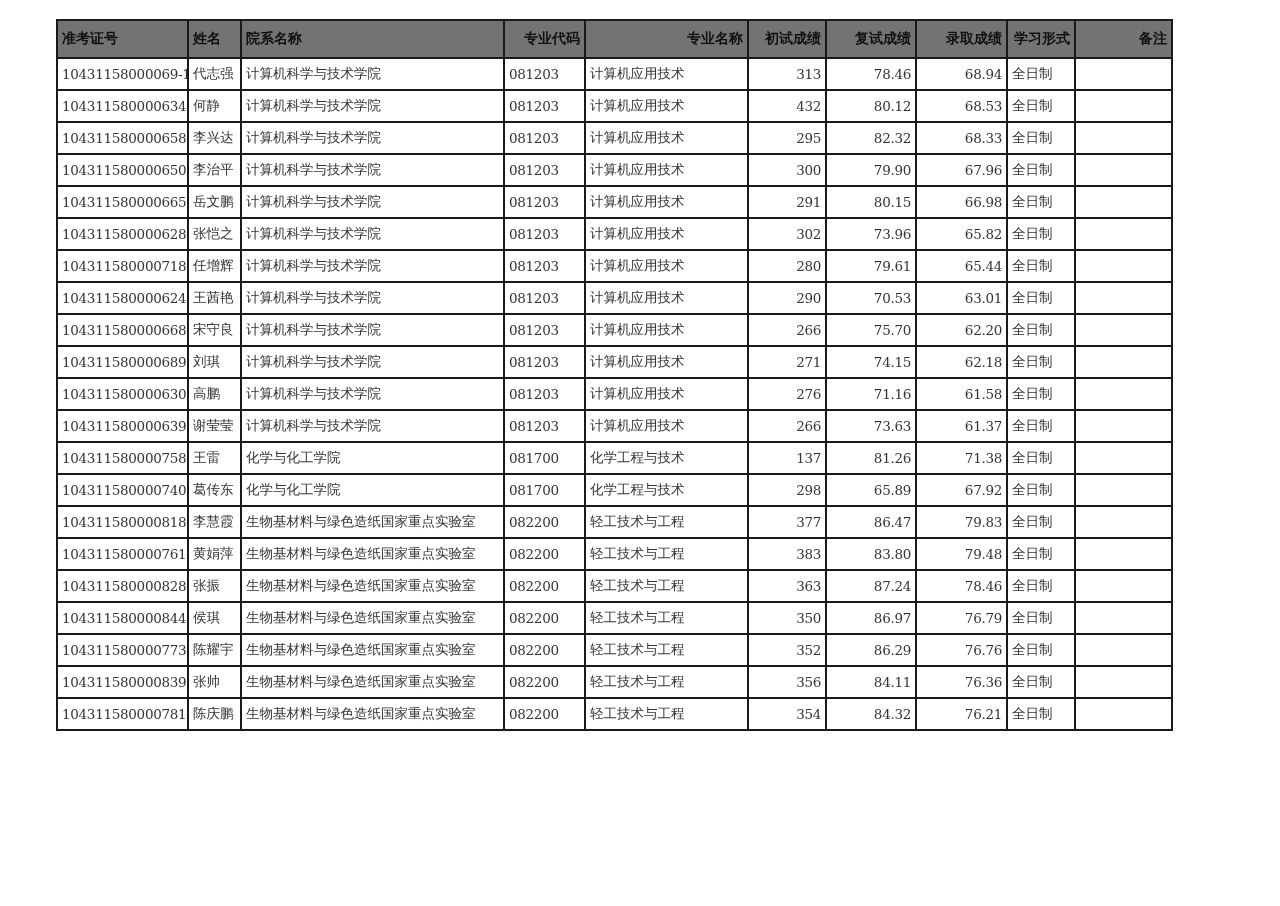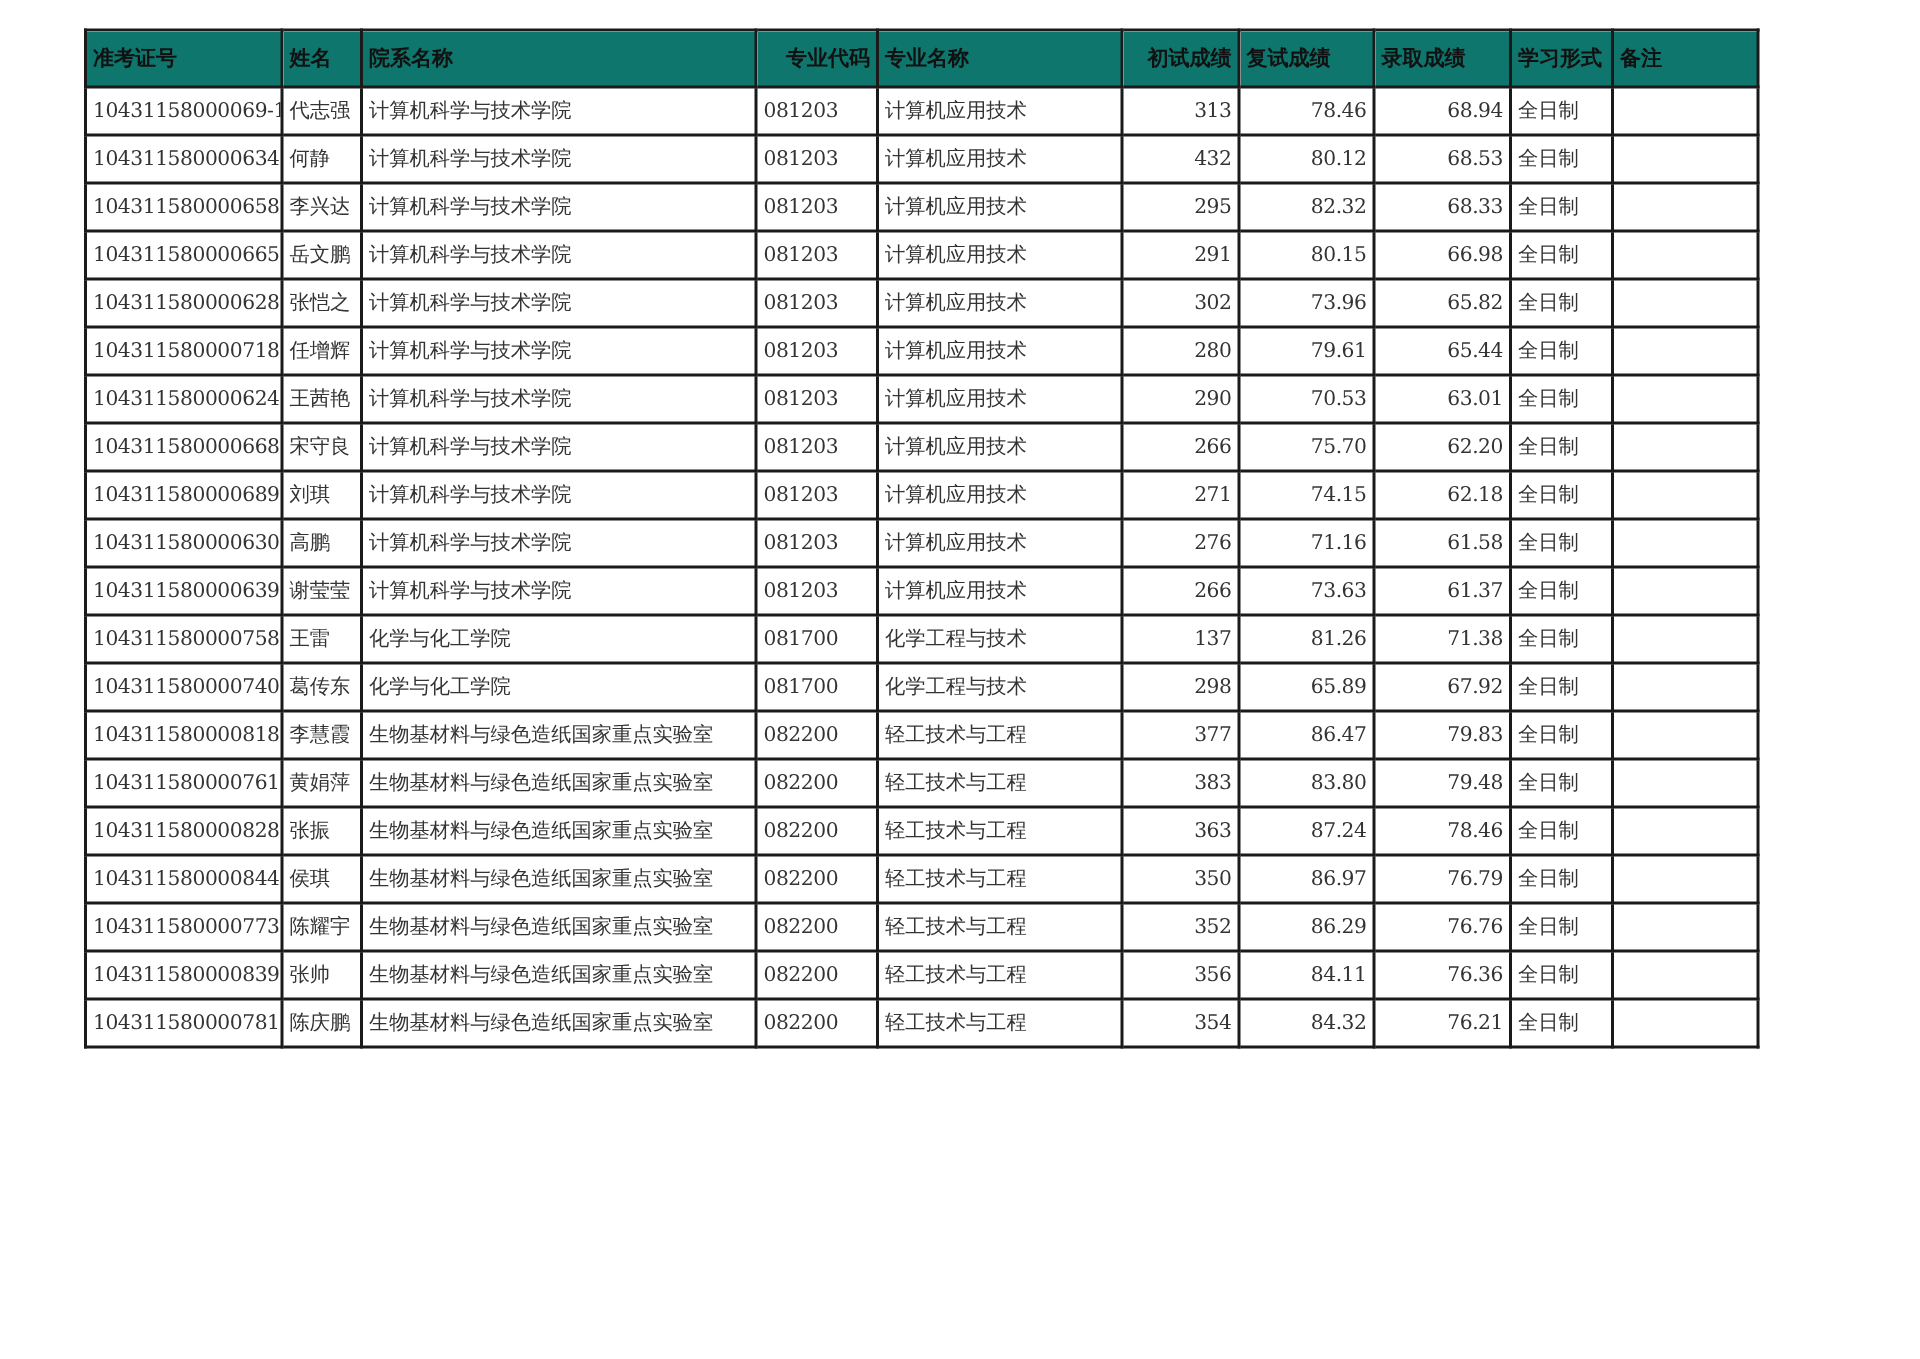--- a/index.html
+++ b/index.html
@@ -7,26 +7,26 @@
          font-family: "DejaVu Serif", "Liberation Serif", serif; color: #222; }
   table.grid {
     position: absolute; left: 56px; top: 19px;
     border-collapse: collapse; table-layout: fixed;
     width: 1115px;
   }
   table.grid th, table.grid td {
     border: 2px solid #1a1a1a; padding: 0 4px; overflow: hidden; white-space: nowrap;
   }
   table.grid th {
-    height: 36px; background: #0f766e; font-family: "DejaVu Sans", "Liberation Sans", sans-serif;
+    height: 36px; background: #737373; font-family: "DejaVu Sans", "Liberation Sans", sans-serif;
     font-weight: bold; font-size: 14px; color: #111;
   }
   table.grid td { height: 30px; font-size: 13.5px; color: #333; background: #fff; }
   .l { text-align: left; }
-  .c { text-align: left; }
+  .c { text-align: right; }
   .r { text-align: right; }
   .mono { font-family: "DejaVu Serif", serif; letter-spacing: -0.3px; }
 </style>
 </head>
 <body>
 
 <table class="grid">
   <colgroup>
     <col style="width:131px">
       <col style="width:53px">
@@ -84,20 +84,32 @@
         <td class="l">计算机科学与技术学院</td>
         <td class="l mono">081203</td>
         <td class="l">计算机应用技术</td>
         <td class="r mono">295</td>
         <td class="r mono">82.32</td>
         <td class="r mono">68.33</td>
         <td class="l">全日制</td>
         <td class="l"></td>
       </tr>
       <tr>
+        <td class="l mono">104311580000650</td>
+        <td class="l">李治平</td>
+        <td class="l">计算机科学与技术学院</td>
+        <td class="l mono">081203</td>
+        <td class="l">计算机应用技术</td>
+        <td class="r mono">300</td>
+        <td class="r mono">79.90</td>
+        <td class="r mono">67.96</td>
+        <td class="l">全日制</td>
+        <td class="l"></td>
+      </tr>
+      <tr>
         <td class="l mono">104311580000665</td>
         <td class="l">岳文鹏</td>
         <td class="l">计算机科学与技术学院</td>
         <td class="l mono">081203</td>
         <td class="l">计算机应用技术</td>
         <td class="r mono">291</td>
         <td class="r mono">80.15</td>
         <td class="r mono">66.98</td>
         <td class="l">全日制</td>
         <td class="l"></td>

